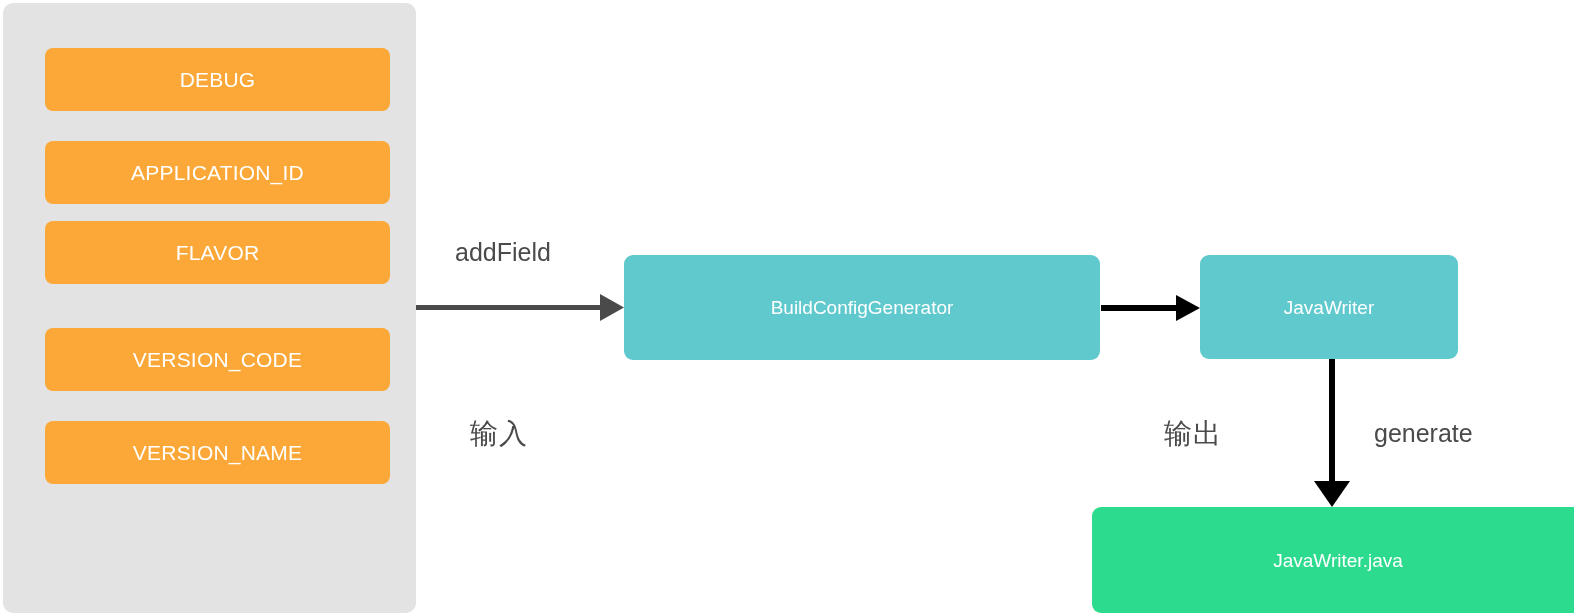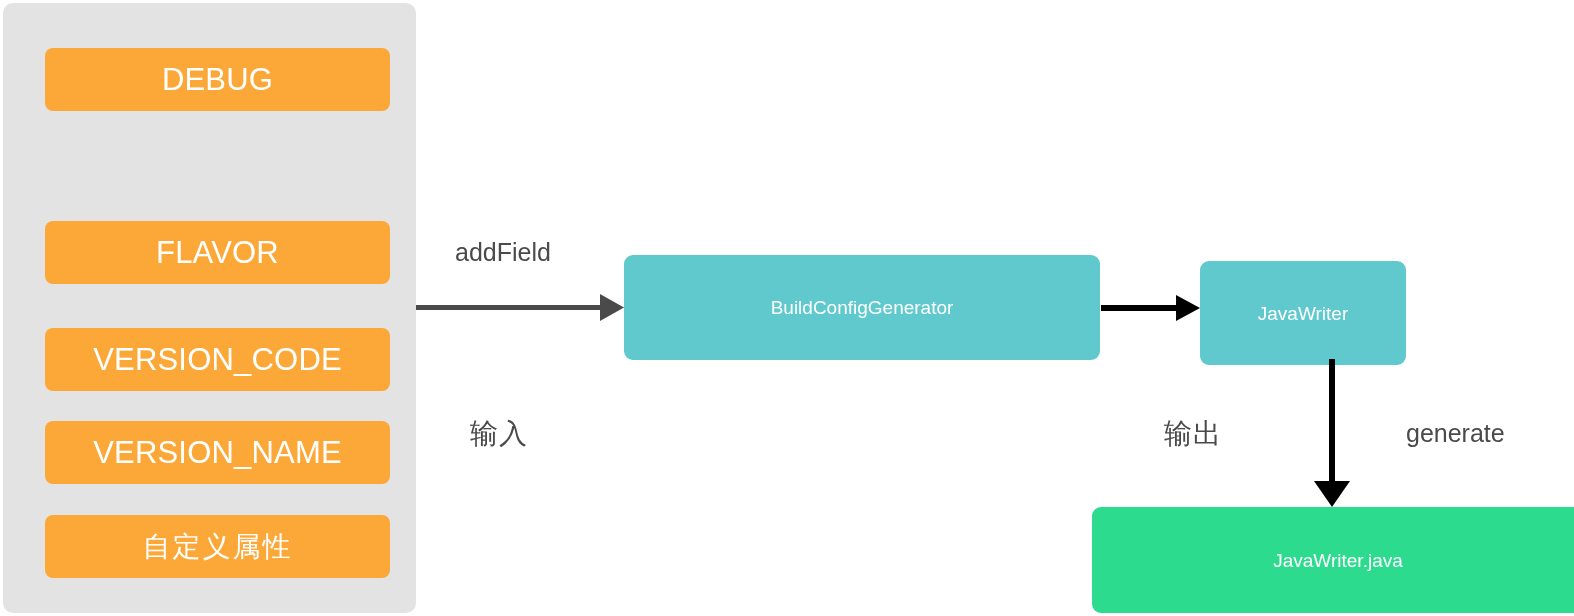--- a/index.html
+++ b/index.html
@@ -40,21 +40,21 @@
     height: 63px;
     background: #fba838;
     border-radius: 8px;
     display: flex;
     align-items: center;
     justify-content: center;
     box-sizing: border-box;
   }
   .chip span {
     color: #ffffff;
-    font-size: 31px;
+    font-size: 21px;
     font-weight: 400;
     letter-spacing: 0.2px;
     line-height: 1;
     white-space: nowrap;
   }
   .chip.cjk span {
     font-size: 28px;
     letter-spacing: 2px;
   }
 
@@ -78,22 +78,22 @@
   .node-green { background: #2cdb8d; }
 
   #node-generator {
     left: 624px;
     top: 255px;
     width: 476px;
     height: 105px;
   }
   #node-javawriter {
     left: 1200px;
-    top: 261px;
-    width: 206px;
+    top: 255px;
+    width: 258px;
     height: 104px;
   }
   #node-output-file {
     left: 1092px;
     top: 507px;
     width: 492px;
     height: 106px;
   }
 
   
@@ -114,42 +114,42 @@
     line-height: 1;
     white-space: nowrap;
   }
   .edge-label.cjk {
     font-size: 28px;
     letter-spacing: 1px;
   }
   #label-addfield { left: 455px; top: 240px; }
   #label-input    { left: 470px; top: 422px; top: 420px; }
   #label-output   { left: 1164px; top: 420px; }
-  #label-generate { left: 1374px; top: 421px; margin-left: 32px; }
+  #label-generate { left: 1374px; top: 421px; }
 </style>
 </head>
 <body>
 
 <div id="canvas">
 
   <div class="panel">
     <div class="chip" style="top:45px">
       <span>DEBUG</span>
     </div>
+    <div class="chip" style="top:138px">
+      <span>APPLICATION_ID</span>
+    </div>
     <div class="chip" style="top:218px">
       <span>FLAVOR</span>
     </div>
     <div class="chip" style="top:325px">
       <span>VERSION_CODE</span>
     </div>
     <div class="chip" style="top:418px">
       <span>VERSION_NAME</span>
-    </div>
-    <div class="chip cjk" style="top:512px">
-      <span>自定义属性</span>
     </div>
   </div>
 
   <div class="node node-teal" id="node-generator">
     <span>BuildConfigGenerator</span>
   </div>
 
   <div class="node node-teal" id="node-javawriter">
     <span>JavaWriter</span>
   </div>

